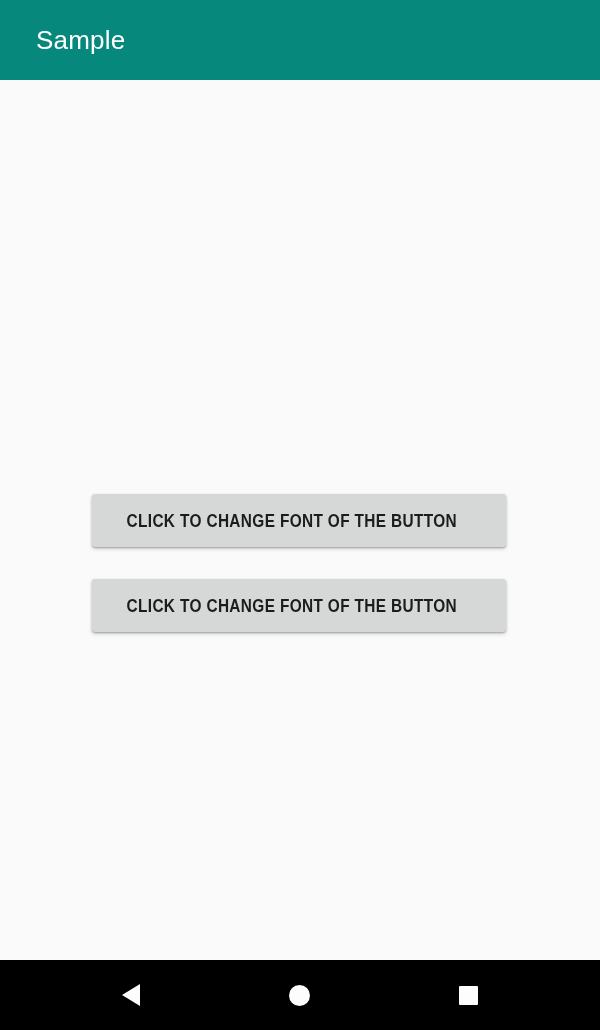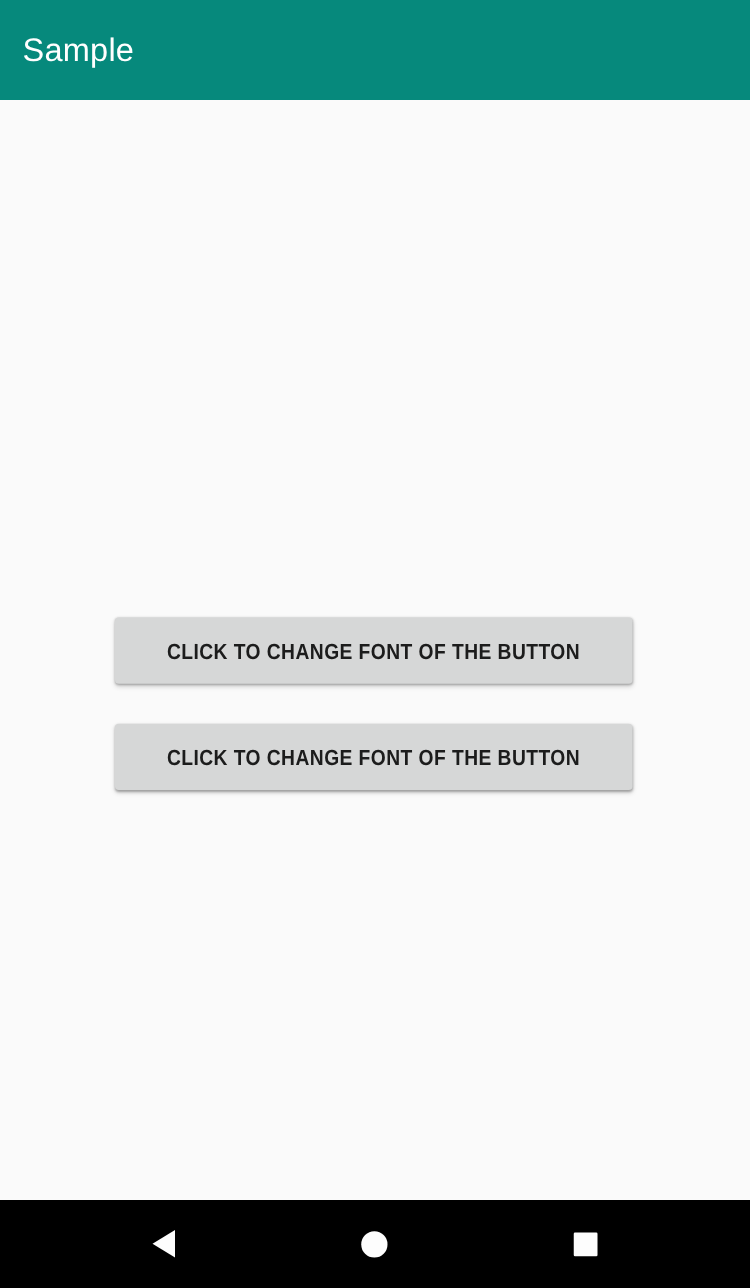--- a/index.html
+++ b/index.html
@@ -26,21 +26,21 @@
   #appbar {
     position: absolute;
     left: 0;
     top: 0;
     width: 600px;
     height: 80px;
     background: #06897c;
     display: flex;
     align-items: center;
     box-sizing: border-box;
-    padding-left: 18px;
+    padding-left: 36px;
   }
   #appbar-title {
     color: #ffffff;
     font-family: "Liberation Sans", sans-serif;
     font-size: 26px;
     font-weight: 500;
     letter-spacing: 0.2px;
     line-height: 30px;
     white-space: nowrap;
   }
@@ -60,22 +60,21 @@
     left: 92px;
     width: 414px;
     height: 53px;
     background: #d6d7d7;
     border: none;
     border-radius: 3px;
     box-shadow: 0 1px 2px rgba(0,0,0,0.28), 0 2px 4px rgba(0,0,0,0.14);
     color: #1c1c1c;
     display: flex;
     align-items: center;
-    justify-content: center;
-    padding: 0 0;
+    padding: 0 12px;
     box-sizing: border-box;
     cursor: pointer;
     text-transform: uppercase;
     white-space: nowrap;
     overflow: hidden;
   }
   #button-top  { top: 414px; }
   #button-bottom { top: 499px; }
 
   .mat-button-label {

